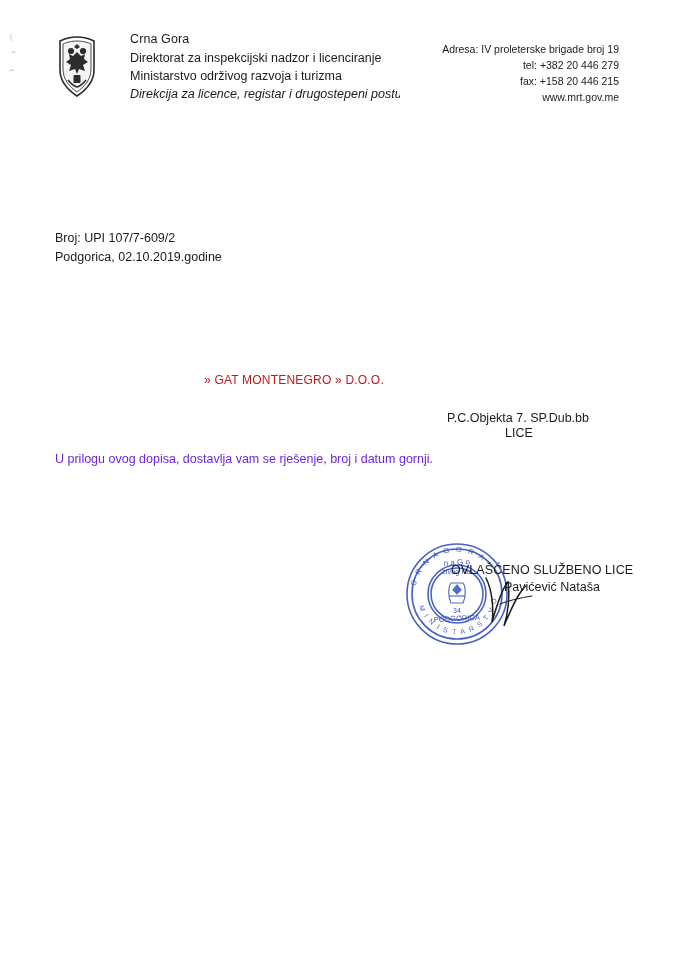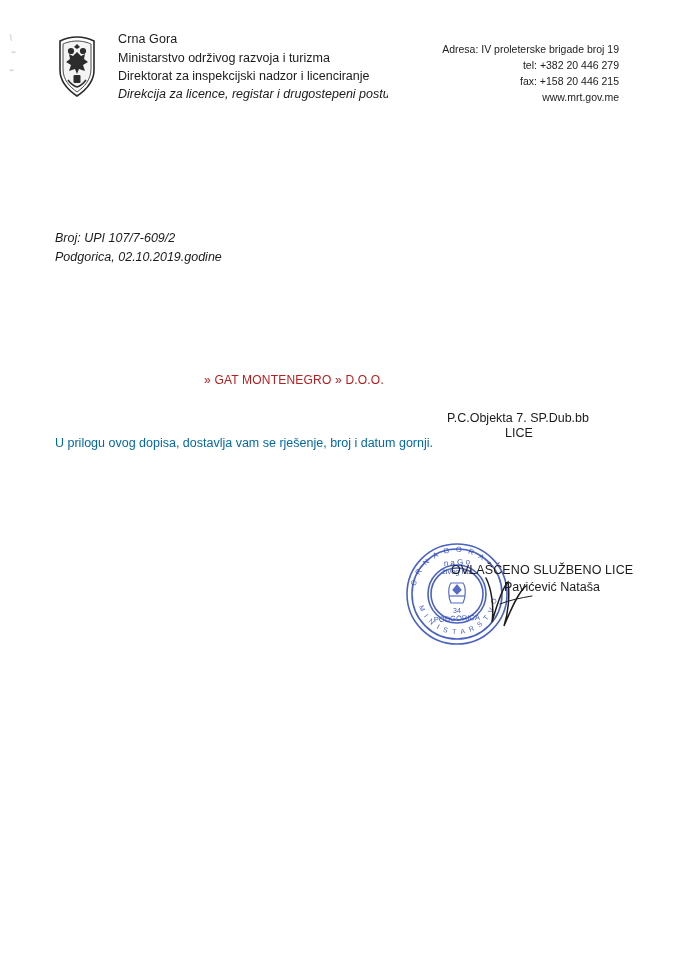--- a/index.html
+++ b/index.html
@@ -39,21 +39,21 @@
     display: flex;
     align-items: flex-start;
   }
   .coat {
     width: 46px;
     height: 62px;
     flex: 0 0 46px;
     margin-top: 4px;
   }
   .org-block {
-    margin-left: 18px;
+    margin-left: 30px;
     flex: 1 1 auto;
   }
   .org-country {
     font-size: 12.5px;
     color: #1b1b1b;
     letter-spacing: .1px;
     margin-bottom: 4px;
   }
   .org-line {
     font-size: 12.5px;
@@ -77,21 +77,20 @@
   }
 
   
   .refblock {
     position: absolute;
     left: 55px;
     top: 229px;
     font-size: 12.5px;
     line-height: 1.55;
     color: #1b1b1b;
-    font-style: italic;
   }
 
   
   .addressee {
     position: absolute;
     left: 204px;
     top: 373px;
     font-size: 12px;
     color: #b91c1c;
     letter-spacing: .2px;
@@ -109,23 +108,23 @@
     left: 505px;
     top: 426px;
     font-size: 12.5px;
     color: #1b1b1b;
   }
 
   
   .body-text {
     position: absolute;
     left: 55px;
-    top: 436px;
-    font-size: 12.5px;
-    color: #0369a1;
+    top: 452px;
+    font-size: 12.5px;
+    color: #6d28d9;
   }
 
   
   .sign-title {
     position: absolute;
     left: 428px;
     top: 563px;
     font-size: 12.5px;
     color: #1b1b1b;
     letter-spacing: .1px;
@@ -180,22 +179,22 @@
         <circle cx="17" cy="15" r="3.1" fill="#2d2d2d"></circle>
         <circle cx="29" cy="15" r="3.1" fill="#2d2d2d"></circle>
         <path d="M20 11 L23 8 L26 11 L23 13 Z" fill="#2d2d2d"></path>
         <rect x="19.5" y="39" width="7" height="8" rx="1" fill="#2d2d2d"></rect>
         <path d="M14 44 C17 48 20 50 23 51 C26 50 29 48 32 44" fill="none" stroke="#2d2d2d" stroke-width="1.5"></path>
       </svg>
     </div>
 
     <div class="org-block">
       <div class="org-country">Crna Gora</div>
+      <div class="org-line">Direktorat za inspekcijski nadzor i licenciranje</div>
       <div class="org-line">Ministarstvo održivog razvoja  i turizma</div>
-      <div class="org-line">Direktorat za inspekcijski nadzor i licenciranje</div>
       <div class="org-line clipped">Direkcija za licence, registar i drugostepeni postu</div>
     </div>
 
     <div class="addr-block">
       <div>Adresa: IV proleterske brigade broj 19</div>
       <div>tel: +382 20 446 279</div>
       <div>fax: +158 20 446 215</div>
       <div>www.mrt.gov.me</div>
     </div>
   </div>

